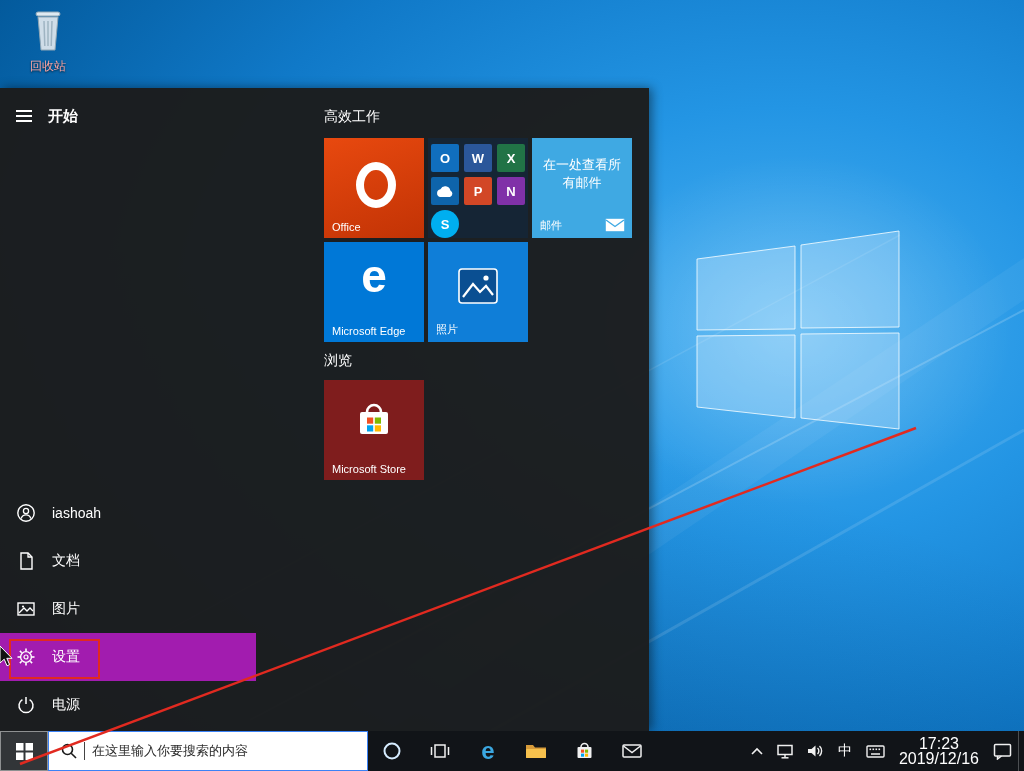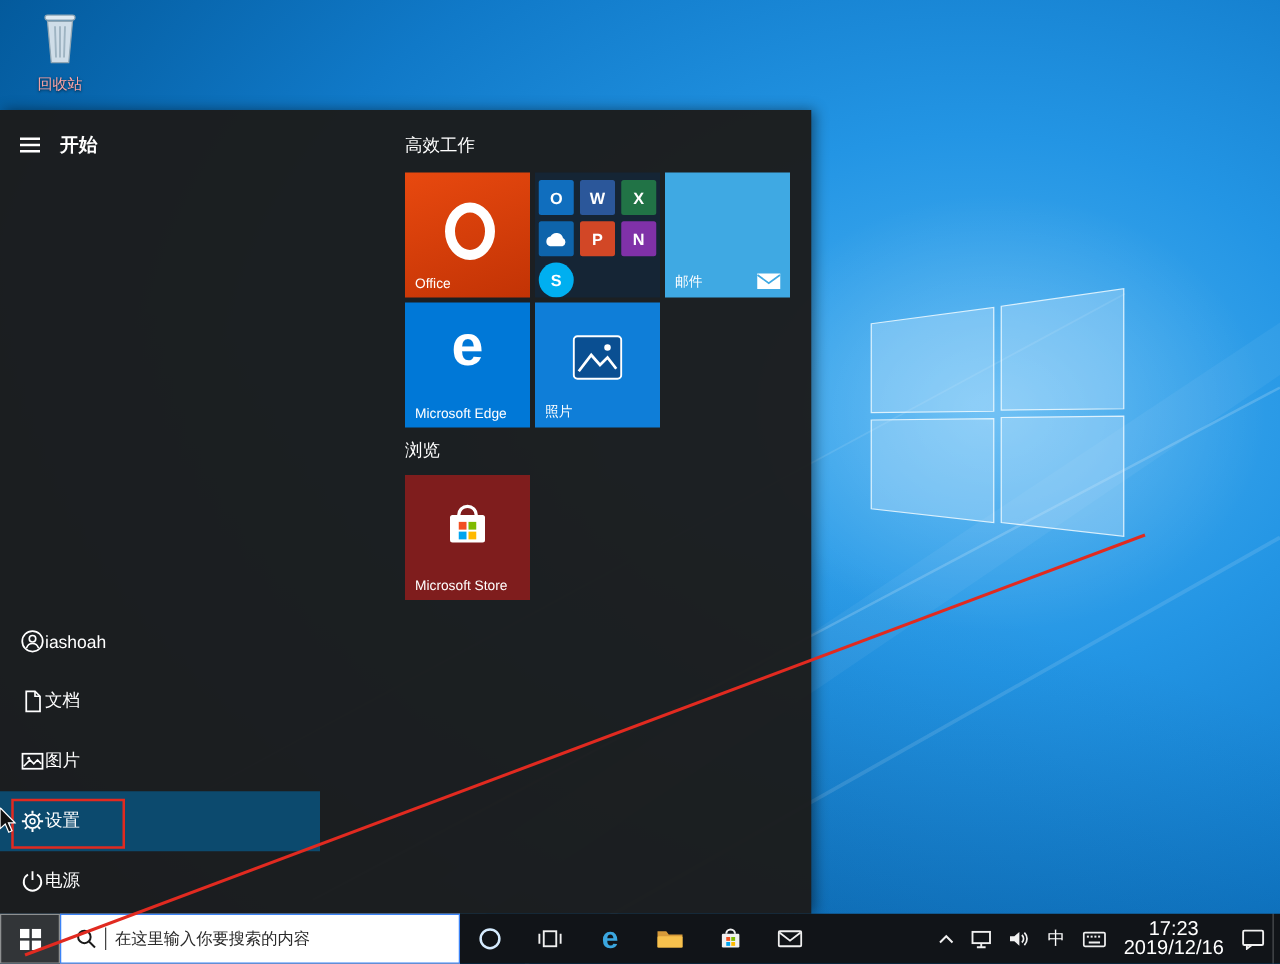--- a/index.html
+++ b/index.html
@@ -19,23 +19,23 @@
     text-shadow:0 1px 2px rgba(0,0,0,.75);}
 
   
   .start-menu{position:absolute;left:0;top:88px;width:649px;height:643px;z-index:10;
     background:rgba(28,28,28,0.97);box-shadow:3px 0 10px rgba(0,0,0,.45);color:#fff;}
   .menu-header{position:absolute;left:0;top:8px;height:40px;width:256px;display:flex;align-items:center;}
   .ham-btn{width:48px;height:40px;background:none;border:none;display:flex;align-items:center;justify-content:center;cursor:pointer;}
   .menu-title{font-size:15px;font-weight:700;color:#fff;}
 
   .rail-bottom{position:absolute;left:0;top:401px;width:256px;}
-  .rail-item{display:flex;align-items:center;height:48px;padding-left:16px;
+  .rail-item{display:flex;align-items:center;height:48px;gap:16px;padding-left:16px;
     background:none;border:none;width:100%;box-sizing:border-box;color:#fff;cursor:pointer;text-align:left;}
-  .rail-item.active{background:#0c4a6e;}
+  .rail-item.active{background:#a21caf;}
   .rail-item .r-label{font-size:14px;color:#fff;}
   .r-icon{width:20px;height:20px;display:flex;align-items:center;justify-content:center;flex:0 0 20px;}
 
   
   .tiles-area{position:absolute;left:324px;top:0;width:320px;height:643px;text-decoration:underline;}
   .group-title{position:absolute;font-size:14px;color:#fff;}
   .gh1{top:20px;left:0;}
   .gh2{top:264px;left:0;}
   .tile{position:absolute;width:100px;height:100px;color:#fff;cursor:pointer;overflow:hidden;}
   .tile .tlabel{position:absolute;left:8px;bottom:5px;font-size:11px;color:#fff;white-space:nowrap;}
@@ -217,20 +217,21 @@
               <path d="M5,12 A4,4 0 0 1 5.4,4.2 A5.4,5.4 0 0 1 15.4,5.4 A3.6,3.6 0 0 1 15,12 Z" fill="#fff"></path>
             </svg>
           </div>
           <div class="fcell c-ppt">P</div>
           <div class="fcell c-onenote">N</div>
           <div class="fcell c-skype">S</div>
         </div>
       </div>
 
       <div class="tile t-mail">
+        <div class="mail-heading">在一处查看所有邮件</div>
         <span class="tlabel">邮件</span>
         <svg class="mail-env" width="20" height="14" viewBox="0 0 20 14">
           <rect x="0.8" y="0.8" width="18.4" height="12.4" fill="#fff"></rect>
           <polyline points="1,2 10,8.5 19,2" fill="none" stroke="#3fa9e3" stroke-width="1.4"></polyline>
         </svg>
       </div>
 
       <div class="tile t-edge">
         <div class="edge-glyph">e</div>
         <span class="tlabel">Microsoft Edge</span>

